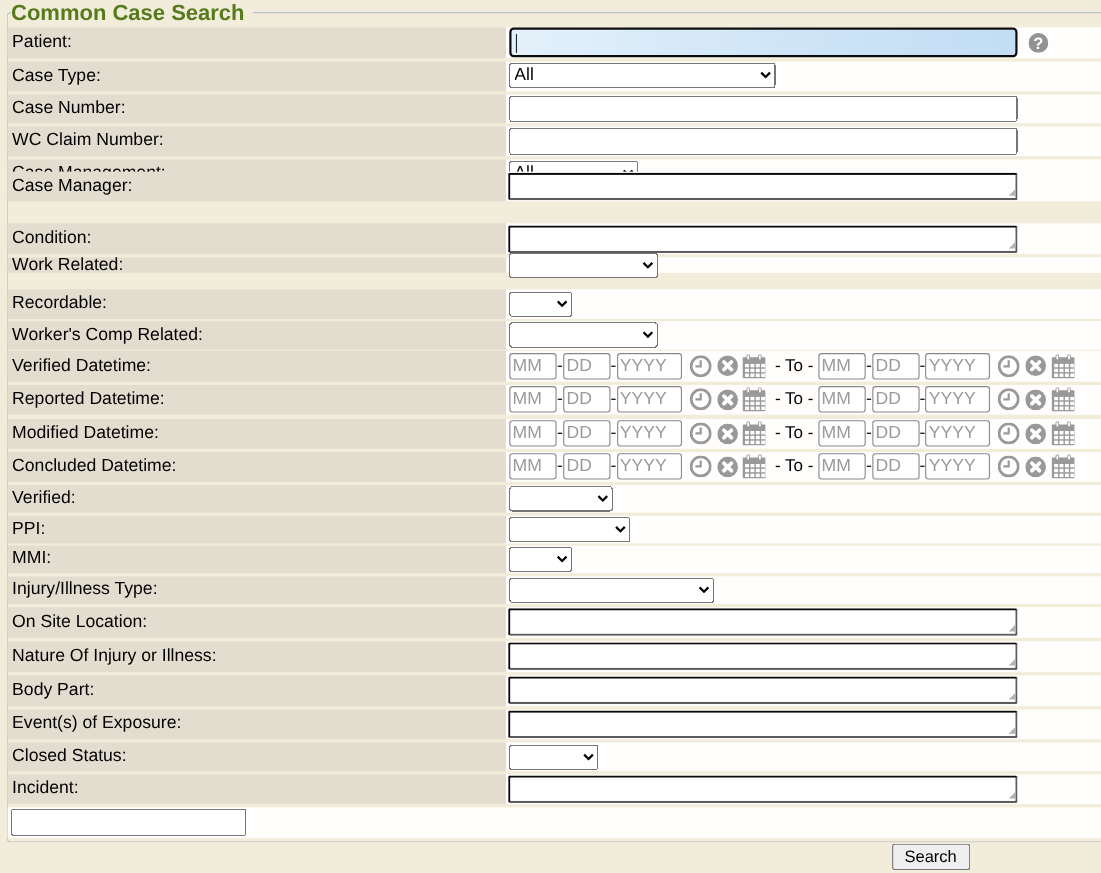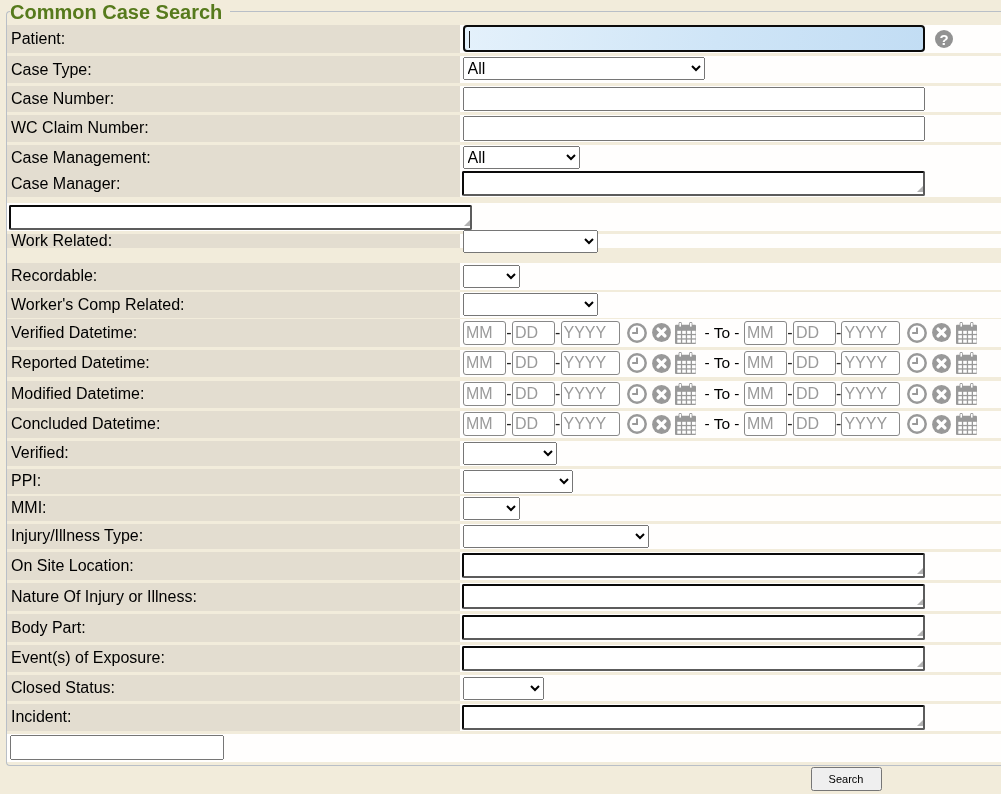--- a/index.html
+++ b/index.html
@@ -33,21 +33,21 @@
 #caret { position:absolute; left:6.5px; top:6px; width:1.5px; height:16.5px; background:#222; }
 .di { height:24px; border:1.5px solid #888; border-radius:3px; padding:1px 2px; color:#3b82f6; }
 .mm { width:43px; margin-left:1px; }
 .dd { width:43px; }
 .yy { width:59px; }
 .dash { width:6px; text-align:center; font-size:16px; color:#222; flex:none; }
 .d2 { width:5.5px; }
 .toto { font-size:15.5px; color:#000; margin-left:8.5px; margin-right:3.4px; flex:none; white-space:nowrap; }
 .ic { flex:none; }
 #searchbtn { position:absolute; left:810.5px; top:767px; width:71px; height:24px;
-  font-size:11px; color:#000; }
+  font-size:15px; color:#000; }
 </style>
 </head>
 <body>
 <div id="fs"></div>
 <div id="legend">Common Case Search</div>
 <div class="row" style="top:24.5px;height:28.5px">
     <div class="lab">Patient:</div>
     <div class="val">
       <span style="position:relative"><input id="patient" type="text" style=""><span id="caret"></span></span>
       <svg width="18" height="18" style="margin-left:10px" viewBox="0 0 18 18">
@@ -73,28 +73,29 @@
     <div class="val">
       <input class="ti" type="text" style="width: 462px;">
     </div>
   </div>
 <div class="row" style="top:144.5px;height:26.0px">
     <div class="lab">Case Management:</div>
     <div class="val">
       <select style="width:117px"><option>All</option></select>
     </div>
   </div>
-<div class="row" style="top:170px;height:27.0px">
+<div class="row" style="top:156px;height:27.0px">
     <div class="lab">Case Manager:</div>
     <div class="val">
       <textarea style=""></textarea>
       <span class="grip"></span>
     </div>
   </div>
 <div class="row" style="top:203.0px;height:28.0px">
+    <div class="lab">Condition:</div>
     <div class="val">
       <textarea style=""></textarea>
       <span class="grip"></span>
     </div>
   </div>
 <div class="row" style="top:234.0px;height:14px">
     <div class="lab">Work Related:</div>
     <div class="val">
       <select style="width:135px"><option></option></select>
     </div>

